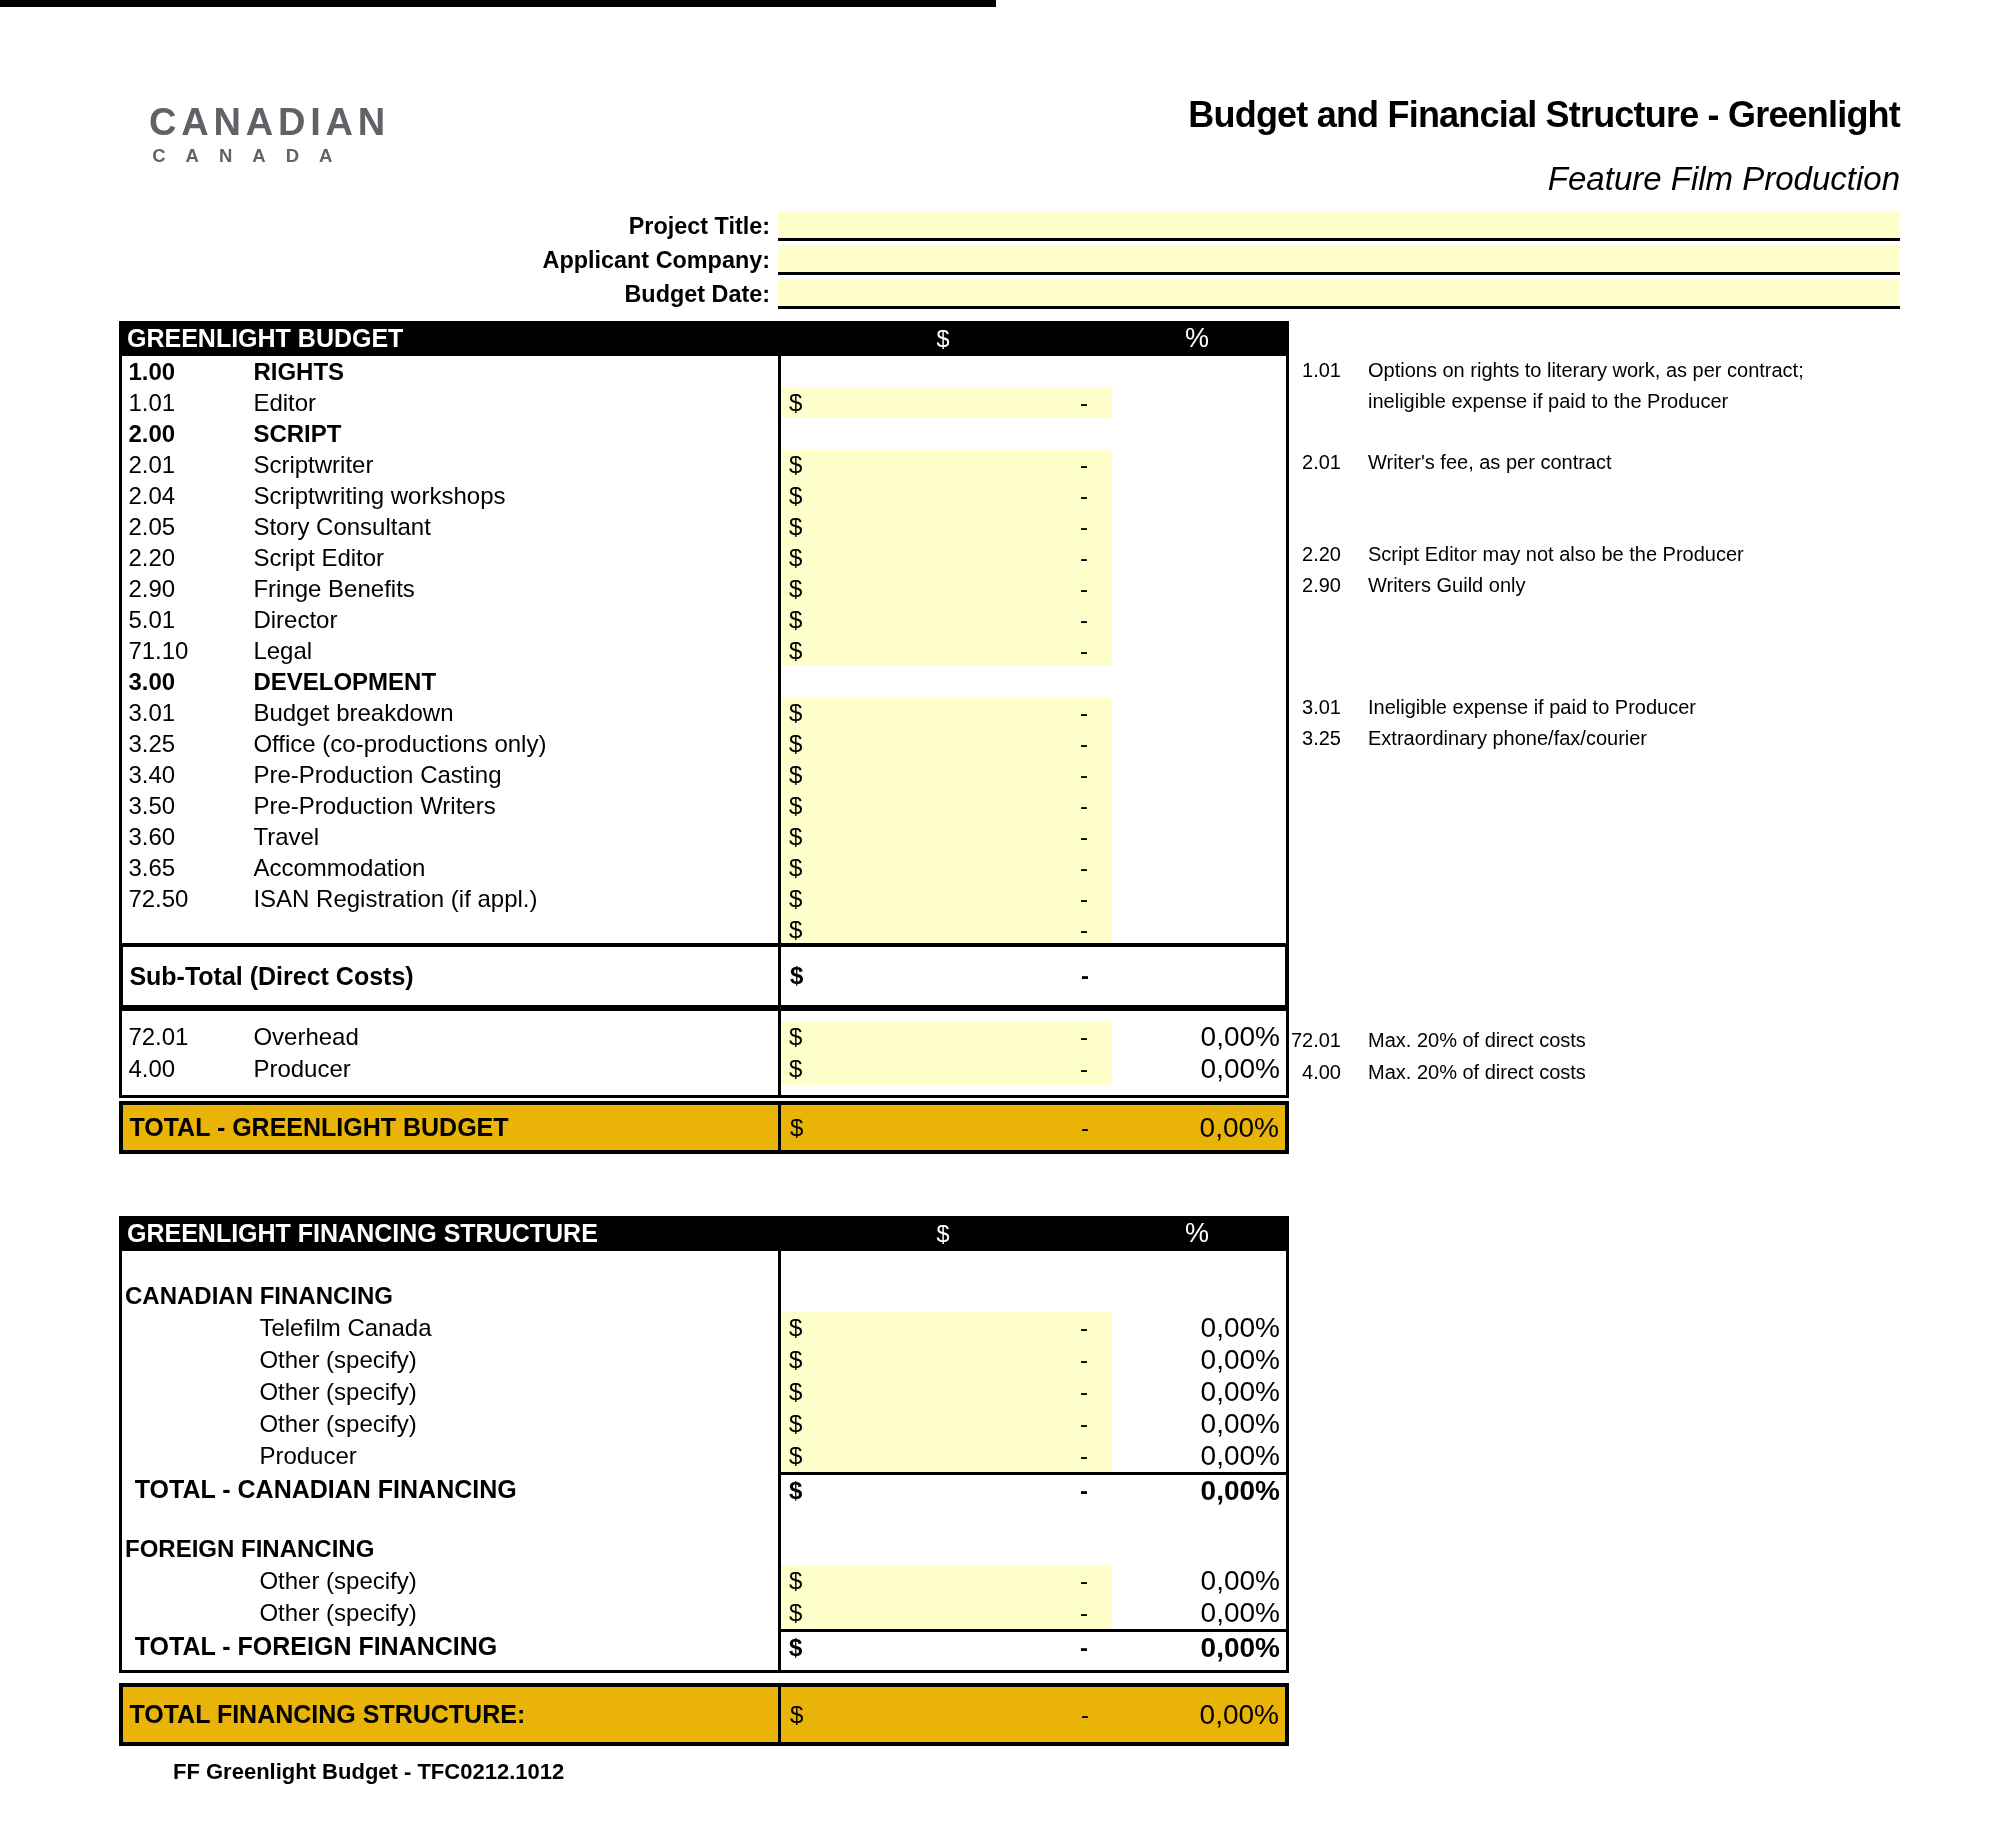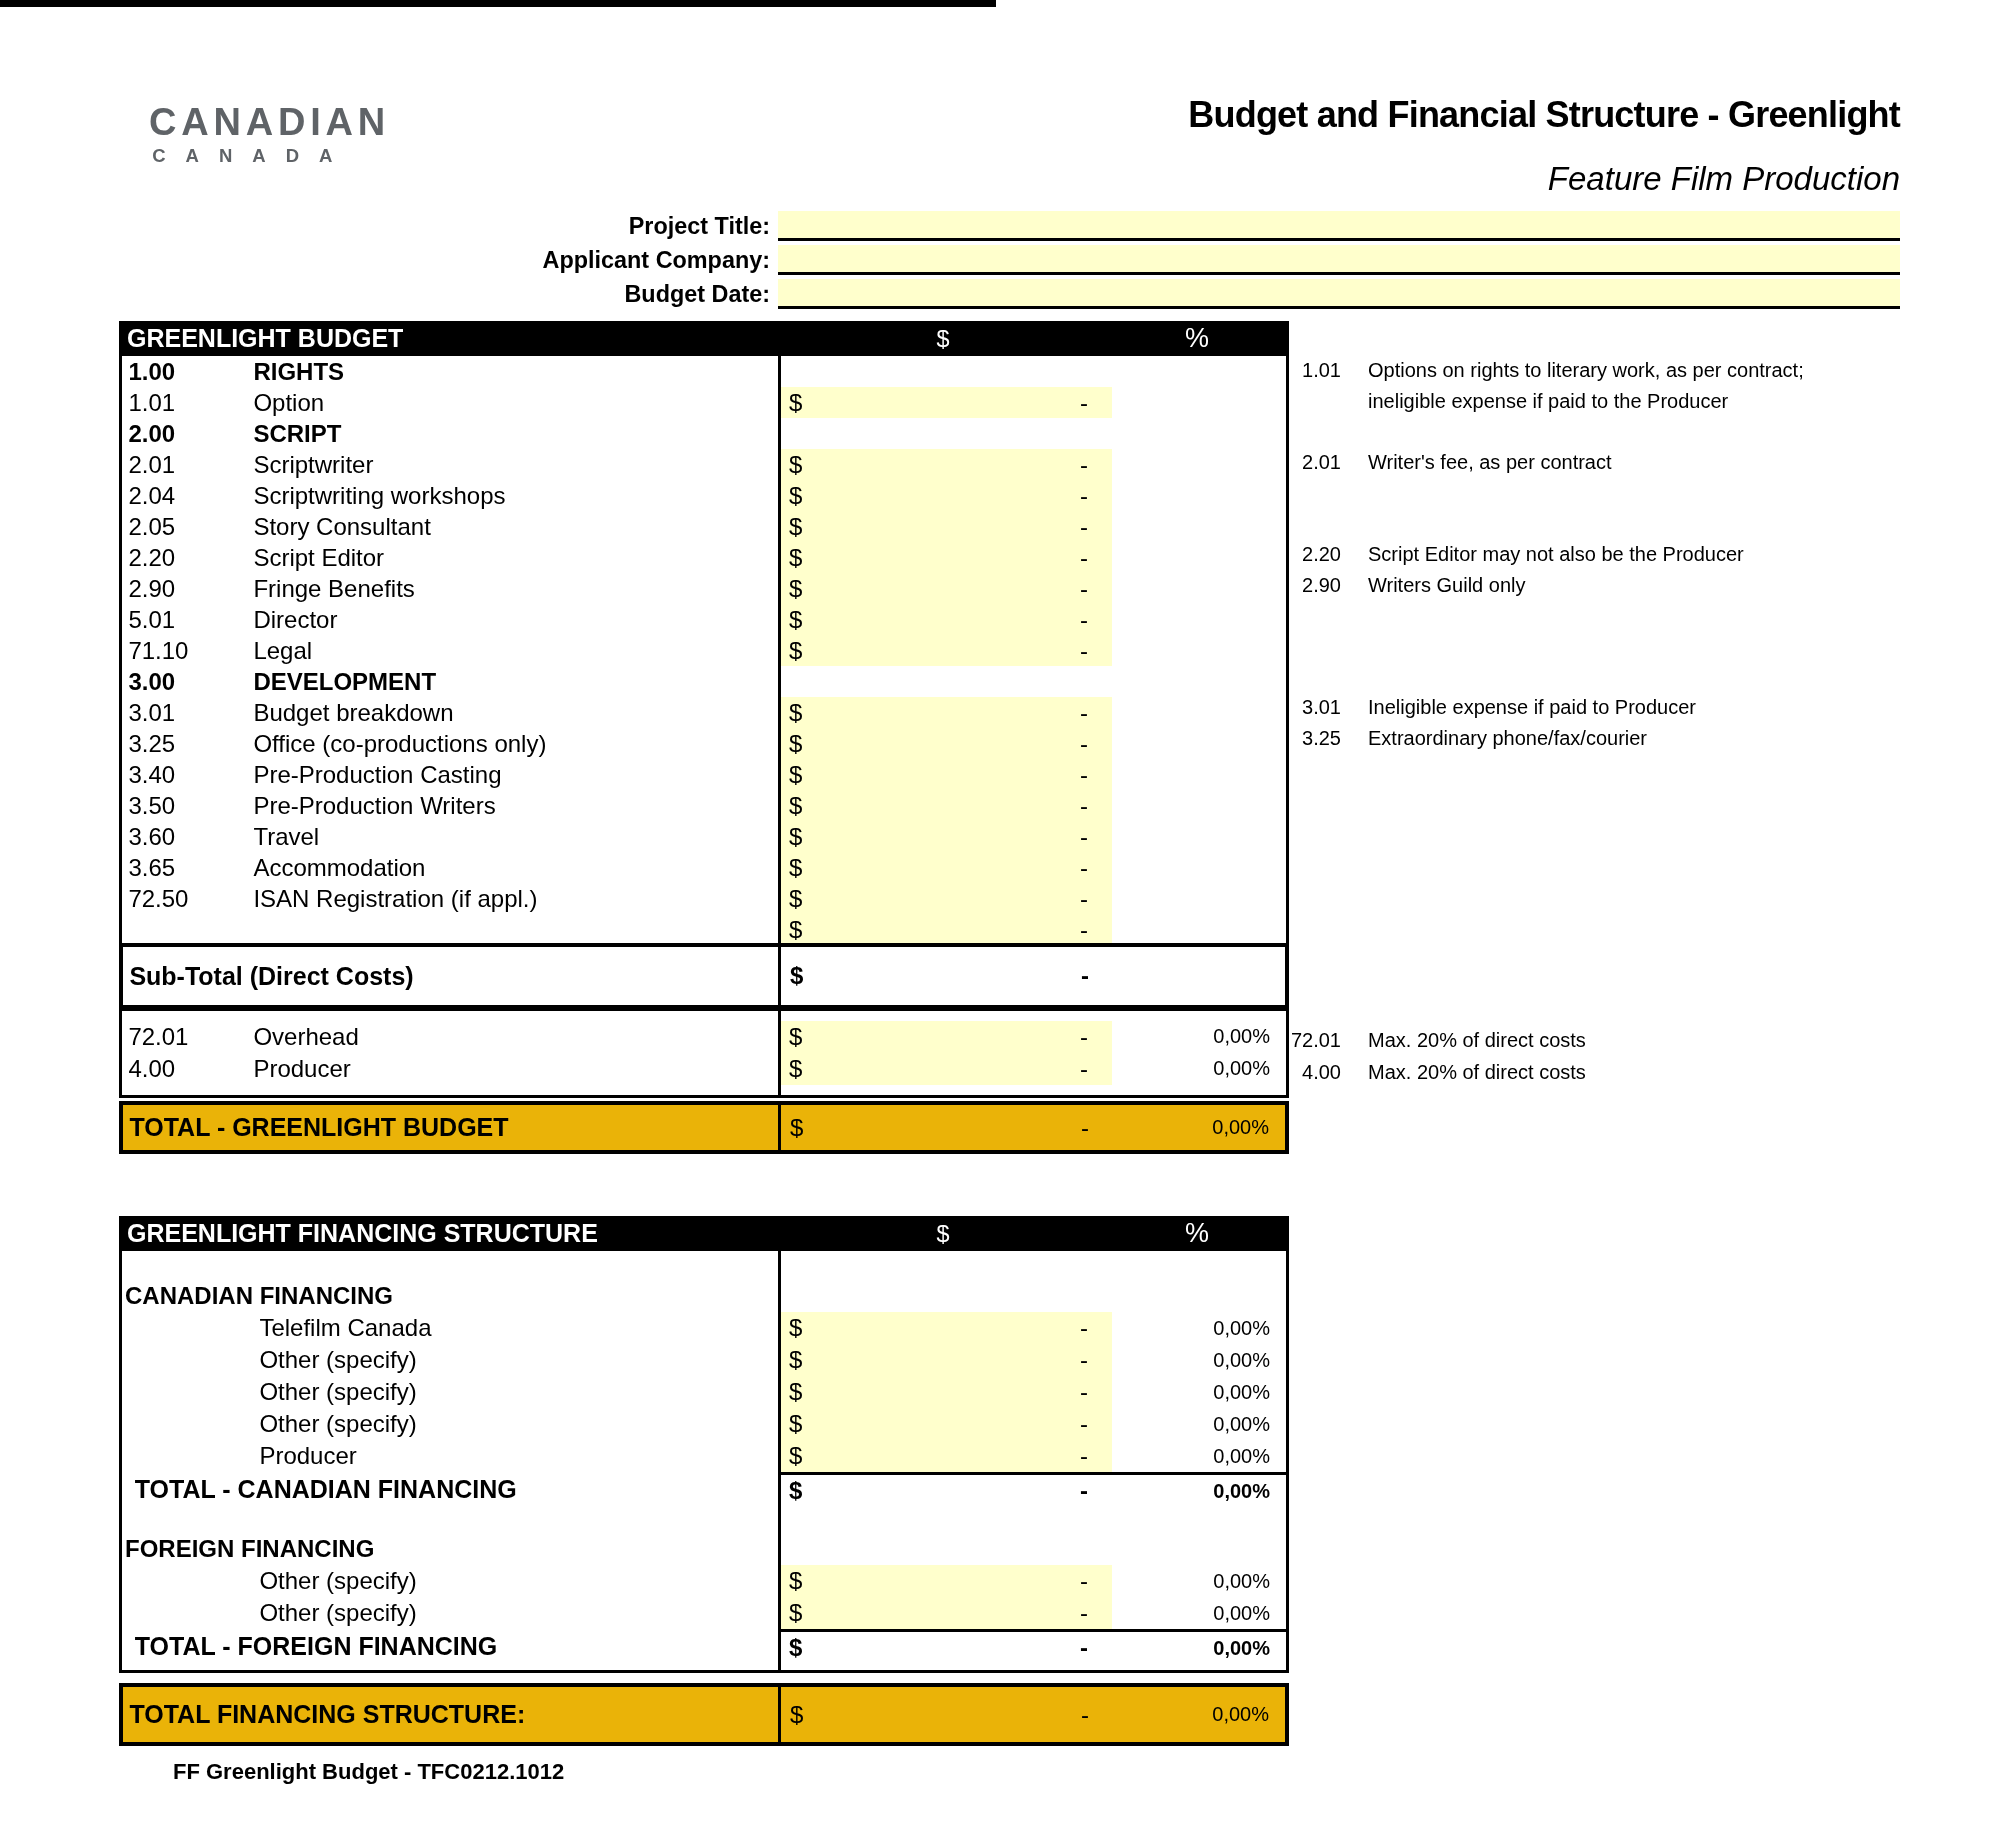--- a/index.html
+++ b/index.html
@@ -35,21 +35,21 @@
   .row{display:flex;height:31px;align-items:center;}
   .row.r40{height:32px;}
   .col-desc{width:659px;flex:none;display:flex;align-items:center;padding-left:6.4px;box-sizing:border-box;}
   .cell-num{width:125px;flex:none;font-size:24px;}
   .cell-label{font-size:24px;white-space:nowrap;}
   .section .cell-num,.section .cell-label{font-weight:700;}
   .col-val{flex:1;display:flex;align-items:stretch;height:100%;}
   .v-cell{width:331px;flex:none;display:flex;align-items:center;justify-content:space-between;
           padding:0 24px 0 8px;box-sizing:border-box;font-size:24px;}
   .v-cell.yellow{background:#FFFFCC;}
-  .v-pct{flex:1;display:flex;align-items:center;justify-content:flex-end;padding-right:16px;font-size:20px;}
+  .v-pct{flex:1;display:flex;align-items:center;justify-content:flex-end;padding-right:6px;font-size:28px;}
 
   
   .box{position:absolute;left:119px;width:1170px;border:4.8px solid #000;background:#fff;box-sizing:border-box;display:flex;position:absolute;}
   .box .vline{left:655px;}
   .box .col-desc{height:100%;align-items:center;}
   .box .cell-label{font-weight:700;font-size:25px;}
   .box .v-cell{font-weight:700;}
   .gray{background:#eab308;}
   .gray .v-cell{font-weight:400;}
 
@@ -114,21 +114,21 @@
     <div class="row section">
           <div class="col-desc">
             <span class="cell-num">1.00</span>
             <span class="cell-label">RIGHTS</span>
           </div>
           <div class="col-val"></div>
         </div>
         <div class="row">
           <div class="col-desc">
             <span class="cell-num">1.01</span>
-            <span class="cell-label">Option</span>
+            <span class="cell-label">Editor</span>
           </div>
           <div class="col-val">
             <div class="v-cell yellow">
               <span>$</span>
               <span>-</span>
             </div>
             <div class="v-pct"></div>
           </div>
         </div>
         <div class="row section">

